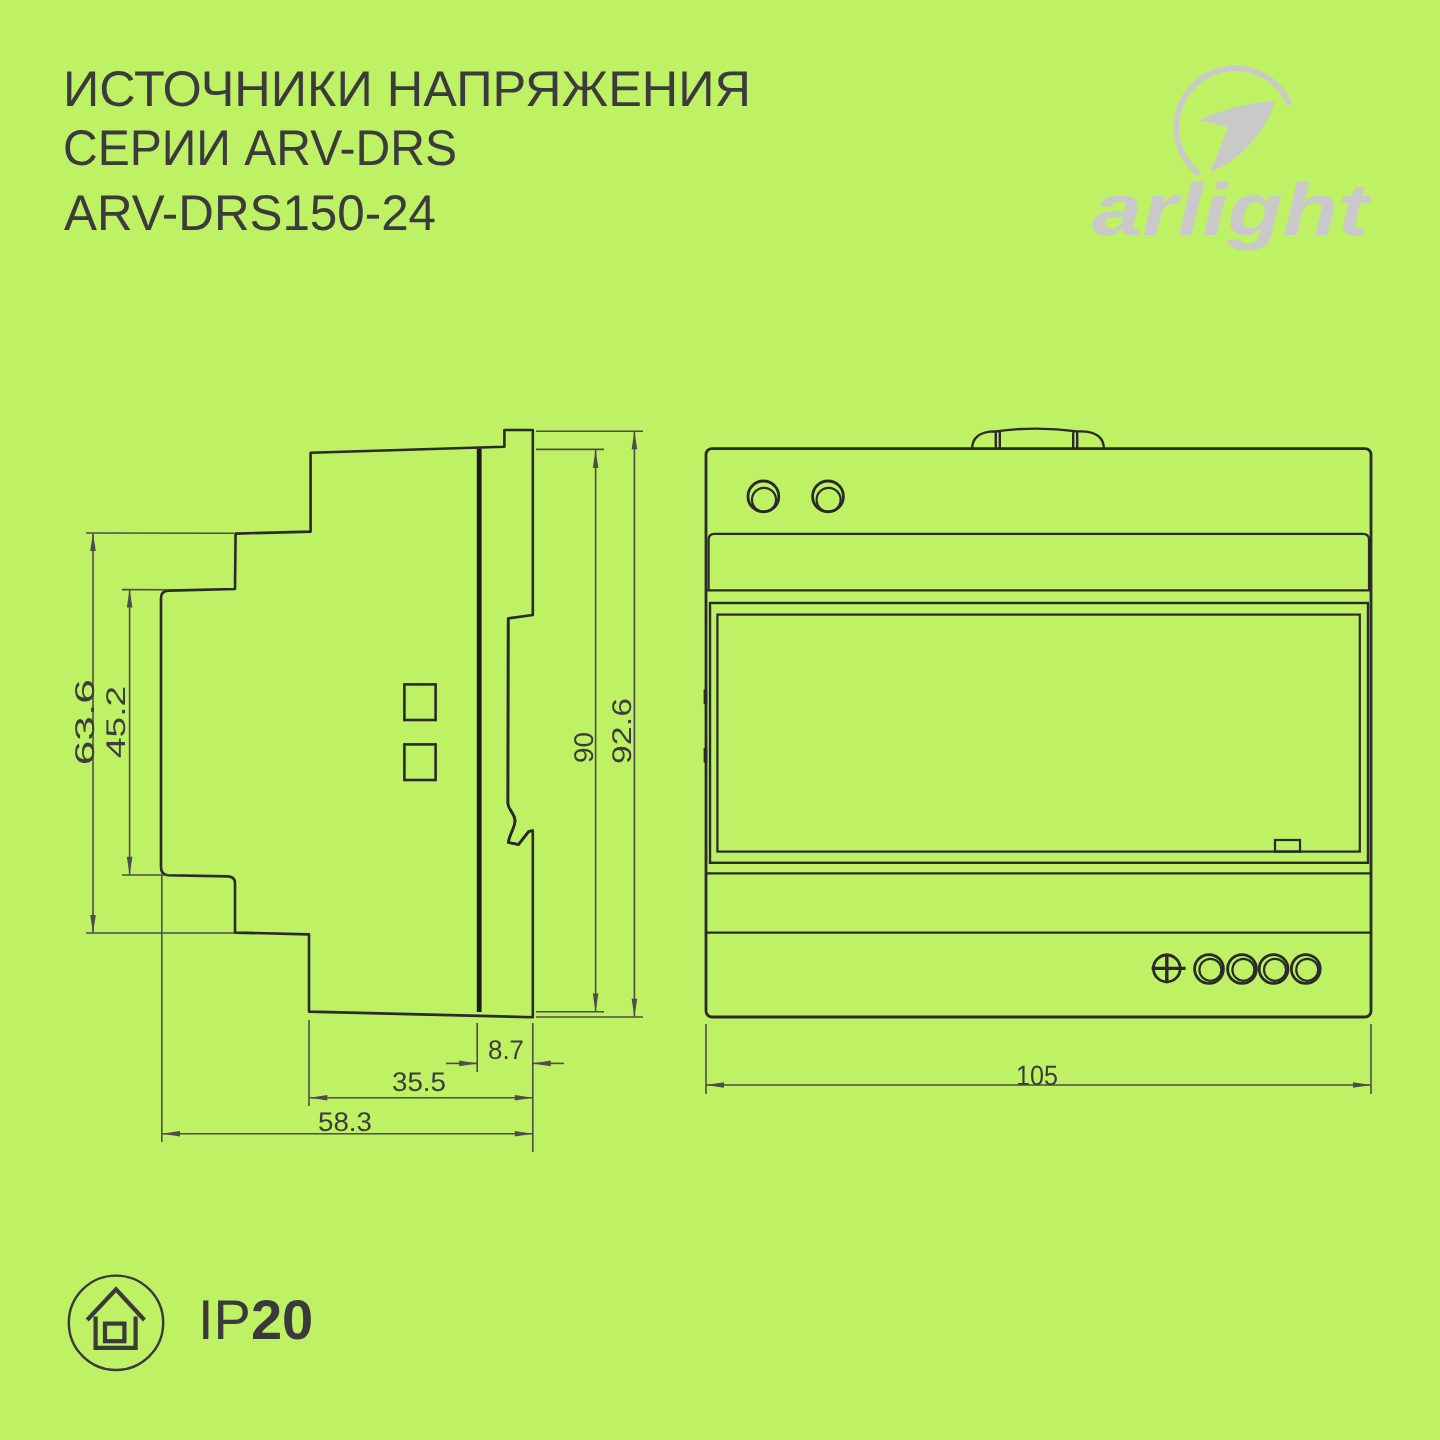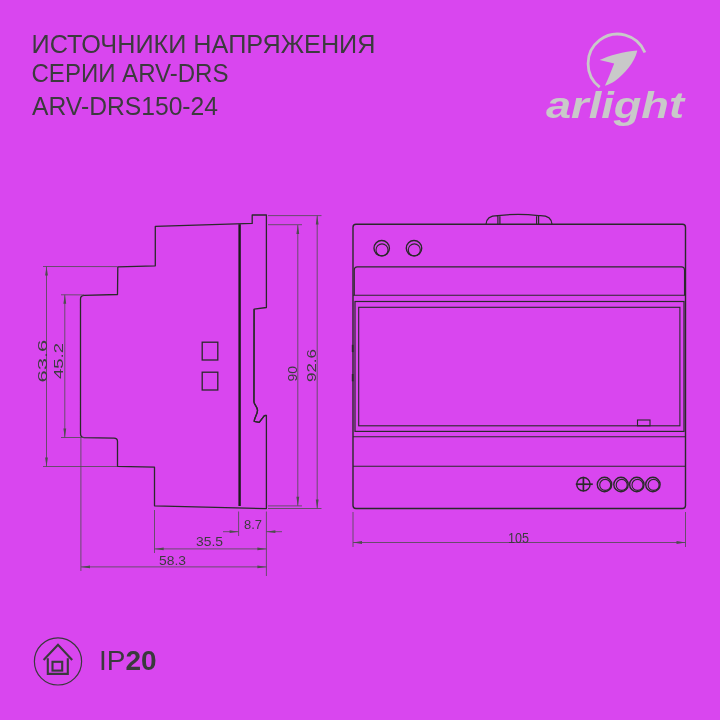--- a/index.html
+++ b/index.html
@@ -1,16 +1,16 @@
 <!DOCTYPE html>
 <html><head>
 <meta charset="utf-8">
 <style>
   html,body{margin:0;padding:0;background:#ffffff;}
-  #page{position:relative;width:720px;height:720px;background:#d946ef;overflow:hidden;
+  #page{position:relative;width:720px;height:720px;background:#bef264;overflow:hidden;
         font-family:"Liberation Sans", sans-serif;}
   svg text{font-family:"Liberation Sans", sans-serif;}
 </style>
 </head>
 <body>
 <div id="page">
 <svg width="720" height="720" viewBox="0 0 720 720">
 
   <g transform="translate(31.5,53) scale(0.9,1)">
         <text x="0" y="0" font-size="25" fill="#3b3b3d" textLength="382.2" lengthAdjust="spacingAndGlyphs">ИСТОЧНИКИ НАПРЯЖЕНИЯ</text>

